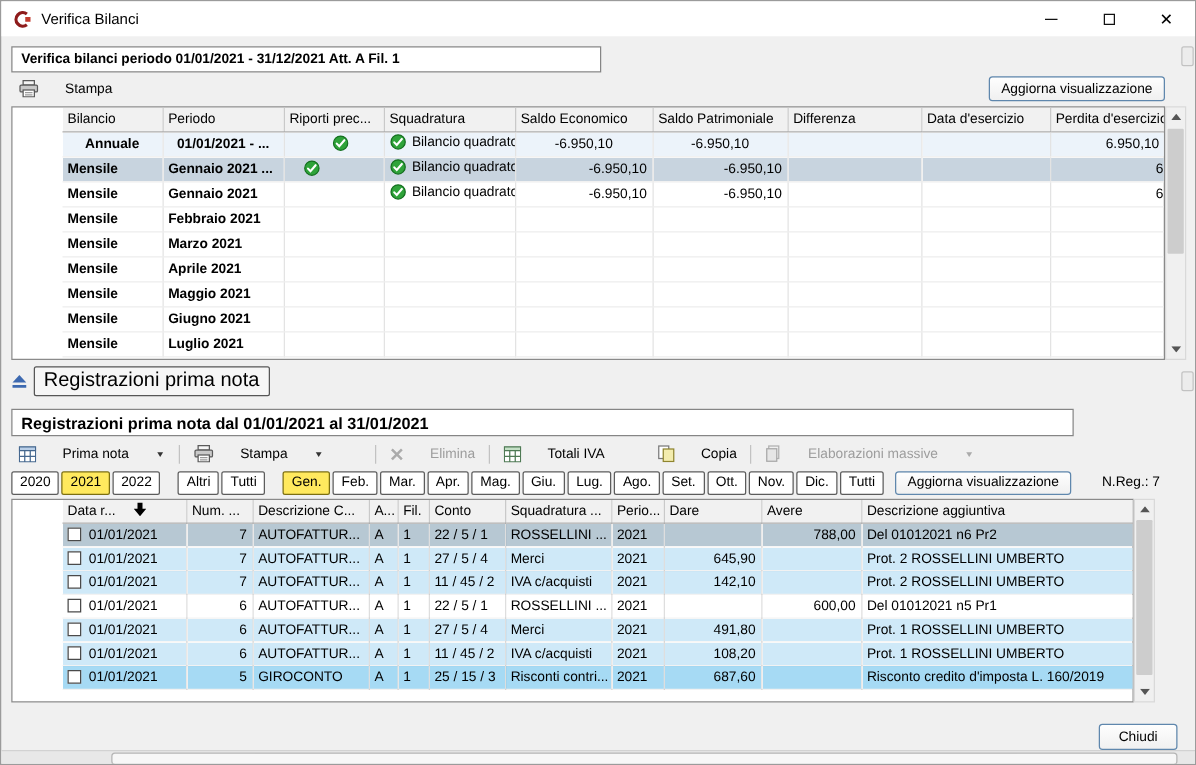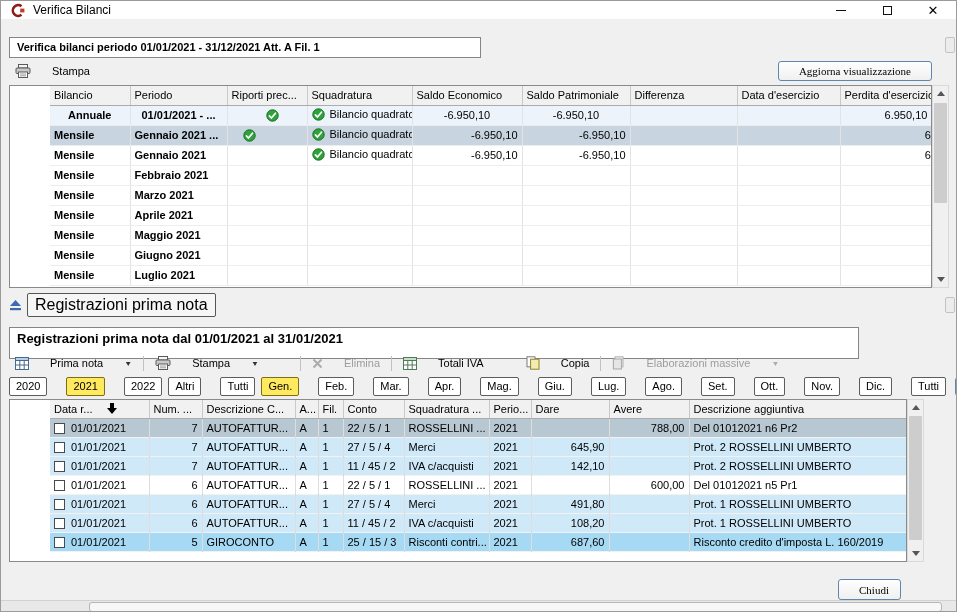--- a/index.html
+++ b/index.html
@@ -1,36 +1,36 @@
 <!DOCTYPE html>
 <html><head>
 <meta charset="utf-8">
 <style>
 *{margin:0;padding:0;box-sizing:border-box;}
 html,body{width:957px;height:612px;}
 body{font-family:"Liberation Sans","DejaVu Sans",sans-serif;font-size:11px;color:#000;cursor:default;background:#fff;}
 .window{position:relative;width:957px;height:612px;background:#f0f0f0;border:1px solid #9b9b9b;overflow:hidden;}
-.titlebar{position:absolute;left:0;top:0;width:100%;height:18px;background:#fff;display:flex;align-items:center;}
+.titlebar{position:absolute;left:0;top:0;width:100%;height:28px;background:#fff;display:flex;align-items:center;}
 .app-icon{margin-left:9px;display:inline-flex;}
 .wtitle{margin-left:7px;font-size:12px;}
 .winctl{margin-left:auto;display:flex;height:100%;}
 .wbtn{width:46px;display:flex;align-items:center;justify-content:center;cursor:pointer;}
 .glyph-min{display:inline-block;width:10px;border-top:1px solid #111;}
 .glyph-max{display:inline-block;width:9px;height:9px;border:1px solid #111;}
 .glyph-x{font-size:13px;line-height:1;}
 .box{background:#fff;border:1px solid #858585;}
 .sec1-header{position:absolute;left:8px;top:36px;width:472px;height:21px;font-weight:bold;padding:3px 7px;white-space:nowrap;overflow:hidden;}
 .toolbar1{position:absolute;left:8px;top:59px;width:923px;height:22px;display:flex;align-items:center;}
 .toolitem{display:inline-flex;align-items:center;gap:21px;padding:2px 6px;cursor:pointer;white-space:nowrap;}
 .toolitem.disabled{color:#9d9d9d;cursor:default;}
 .caret{font-size:8px;color:#333;transform:scaleY(.85);}
 .toolitem.disabled .caret{color:#ababab;}
 .sep{width:1px;height:15px;background:#c2c2c2;margin:0 5px;}
 .gap30{width:30px;}
-.win-btn{font-family:Liberation Serif, serif;font-size:11px;background:linear-gradient(#fefefe,#f0f0f0);border:1px solid #5f87ad;border-radius:3px;padding:2px 20px;height:20px;cursor:pointer;color:#000;white-space:nowrap;}
+.win-btn{font-family:Liberation Sans, sans-serif;font-size:11px;background:linear-gradient(#fefefe,#f0f0f0);border:1px solid #5f87ad;border-radius:3px;padding:2px 9px;height:20px;cursor:pointer;color:#000;white-space:nowrap;}
 .refresh1{position:absolute;right:0;top:1px;}
 .table-wrap{position:absolute;background:#fff;border:1px solid #8a8a8a;overflow:hidden;}
 .t1{left:8px;top:84px;width:923px;height:203px;}
 .t2{left:8px;top:398px;width:898px;height:163px;}
 table{border-collapse:collapse;table-layout:fixed;width:100%;margin-left:40px;}
 th{background:#f1f1f1;font-weight:normal;text-align:left;padding:2px 4px;border-right:1px solid #c9c9c9;border-bottom:1px solid #ababab;height:19px;white-space:nowrap;overflow:hidden;font-size:11px;}
 td{padding:1px 4px;border-right:1px solid #e3e3e3;border-bottom:1px solid #ededed;height:20px;white-space:nowrap;overflow:hidden;font-size:11px;}
 .t2 th{height:18px;}
 .t2 td{height:19px;border-right:1px solid rgba(0,0,0,0.13);border-bottom:1px solid rgba(0,0,0,0.05);}
 tr.tint td{background:#ecf3fa;text-align:center;}
@@ -48,30 +48,30 @@
 .vscroll{position:absolute;width:17px;background:#f0f0f0;border:1px solid #d9d9d9;display:flex;flex-direction:column;}
 .t1s{left:931px;top:84px;height:203px;}
 .t2s{left:906px;top:398px;height:163px;}
 .sbbtn{height:15px;display:flex;align-items:center;justify-content:center;cursor:pointer;}
 .sbtrack{flex:1;position:relative;}
 .sbthumb{position:absolute;left:1px;right:1px;background:#cdcdcd;border-radius:1px;}
 .t1s .sbthumb{top:2px;height:100px;}
 .t2s .sbthumb{top:1px;height:124px;}
 .expander-row{position:absolute;left:8px;top:294px;display:flex;align-items:center;gap:5px;height:20px;}
 .expander-btn{background:#f6f6f6;border:1px solid #565656;border-radius:2px;padding:2px 7px;font-size:16px;font-family:inherit;cursor:pointer;}
-.sec2-header{position:absolute;left:8px;top:326px;width:850px;height:32px;font-weight:bold;font-size:13px;padding:3px 7px;white-space:nowrap;overflow:hidden;}
+.sec2-header{position:absolute;left:8px;top:326px;width:850px;height:22px;font-weight:bold;font-size:13px;padding:3px 7px;white-space:nowrap;overflow:hidden;}
 .toolbar2{position:absolute;left:8px;top:351px;width:923px;height:22px;display:flex;align-items:center;}
 .filterbar{position:absolute;left:8px;top:375px;width:923px;height:20px;display:flex;align-items:center;gap:3px;}
-.grp{display:flex;gap:19px;}
+.grp{display:flex;gap:2px;}
 .fgap{width:8px;}
 .fbtn{font-family:inherit;font-size:11px;background:#fff;border:1px solid #5c5c5c;border-radius:2px;height:19px;padding:1px 6px;cursor:pointer;white-space:nowrap;}
 .fbtn.active{background:#ffe95e;border-color:#7c6f12;}
 .refresh2{margin-left:6px;height:19px;}
 .nreg{margin-left:auto;padding-right:4px;}
-.chiudi{position:absolute;left:837px;top:578px;width:63px;height:21px;}
+.chiudi{position:absolute;left:878px;top:578px;width:63px;height:21px;}
 .hscroll{position:absolute;left:0;top:599px;width:957px;height:13px;background:#e8e8e8;border-top:1px solid #d2d2d2;}
 .hthumb{position:absolute;left:88px;top:1px;width:853px;height:10px;background:#f7f7f7;border:1px solid #b5b5b5;border-radius:3px;}
 .grip{position:absolute;left:944px;width:10px;height:16px;background:#ececec;border:1px solid #c2c2c2;border-radius:2px;}
 .grip1{top:36px;}
 .grip2{top:296px;}
 </style>
 </head>
 <body>
 
 <div class="window">

